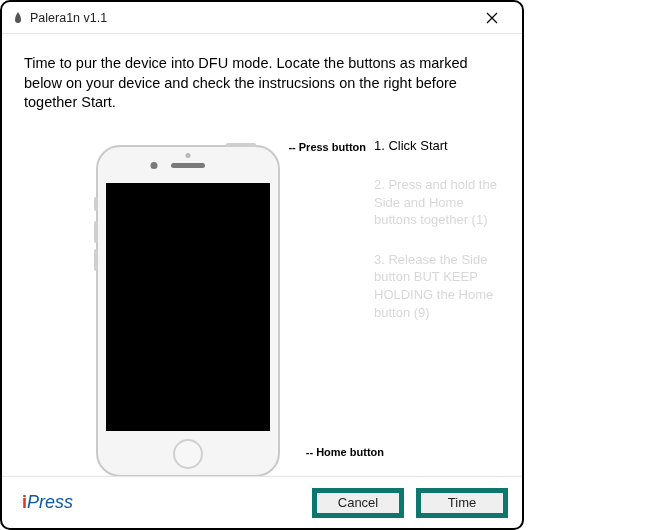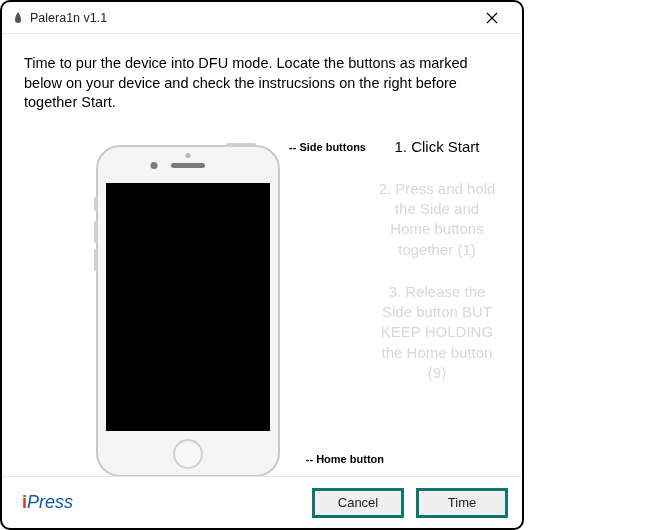--- a/index.html
+++ b/index.html
@@ -16,44 +16,44 @@
   .titlebar .title { font-size: 12.5px; color: #222; flex: 1; }
   .titlebar .close {
     width: 40px; height: 32px; display: flex; align-items: center; justify-content: center;
     font-size: 16px; color: #000; cursor: pointer;
   }
   .content { padding: 20px 22px 0 22px; height: calc(100% - 32px - 52px); }
   .description { font-size: 14.5px; line-height: 1.35; color: #000; margin-bottom: 14px; }
   .main-row { display: flex; }
   .device-col { width: 340px; position: relative; padding-left: 72px; padding-top: 4px;}
   .steps-col { flex: 1; padding-top: 10px; padding-left: 10px; }
-  .step { font-size: 15px; margin-bottom: 22px; line-height: 1.35; max-width: 210px; text-align: center;}
+  .step { font-size: 13px; margin-bottom: 22px; line-height: 1.35; max-width: 210px;}
   .step.active { color: #000; }
   .step.inactive { color: #d8d8d8; }
   .footer {
     position: absolute; bottom: 0; left: 0; right: 0; height: 52px;
     border-top: 1px solid #e6e6e6; display: flex; align-items: center;
     padding: 0 14px;
   }
   .logo { font-size: 18px; font-style: italic; color: #0b5aa3; margin-left: 6px;}
   .logo .red { color: #d33; font-style: normal; font-weight: bold; }
   .spacer { flex: 1; }
   .btn {
     min-width: 92px; height: 30px; margin-left: 12px;
-    background: #efefef; border: 3px solid #0f766e; font-size: 13px;
+    background: #efefef; border: 5px solid #0f766e; font-size: 13px;
     cursor: pointer; color: #222;
   }
 
   
   .phone-wrap { position: relative; width: 210px; }
   .side-label {
     position: absolute; top: -4px; right: -60px; font-size: 11px; font-weight: bold; color:#000;
   }
   .home-label {
-    position: absolute; bottom: 12px; right: -78px; font-size: 11px; font-weight: bold; color:#000;
+    position: absolute; bottom: 19px; right: -78px; font-size: 11px; font-weight: bold; color:#000;
   }
   .phone {
     width: 184px; height: 332px; border: 2px solid #c9c9c9; border-radius: 24px;
     background: #f5f5f5; position: relative; margin-top: 14px; margin-left: 0;
   }
   .phone::before { 
     content:""; position:absolute; top:-4px; right:22px; width:30px; height:4px;
     background:#cfcfcf; border-radius:2px 2px 0 0;
   }
   .speaker {
@@ -103,21 +103,21 @@
     </div>
   </div>
 
   <div class="content">
     <p class="description">Time to pur the device into DFU mode. Locate the buttons as marked below on your device  and check the instrucsions on the right before together Start.</p>
 
     <div class="main-row">
 
       <div class="device-col">
         <div class="phone-wrap">
-          <div class="side-label">-- Side buttons</div>
+          <div class="side-label">-- Press button</div>
           <div class="phone">
             <div class="vol a"></div>
             <div class="vol b"></div>
             <div class="vol c"></div>
             <div class="sensor"></div>
             <div class="cam"></div>
             <div class="speaker"></div>
             <div class="screen"></div>
             <div class="home-btn"></div>
           </div>

